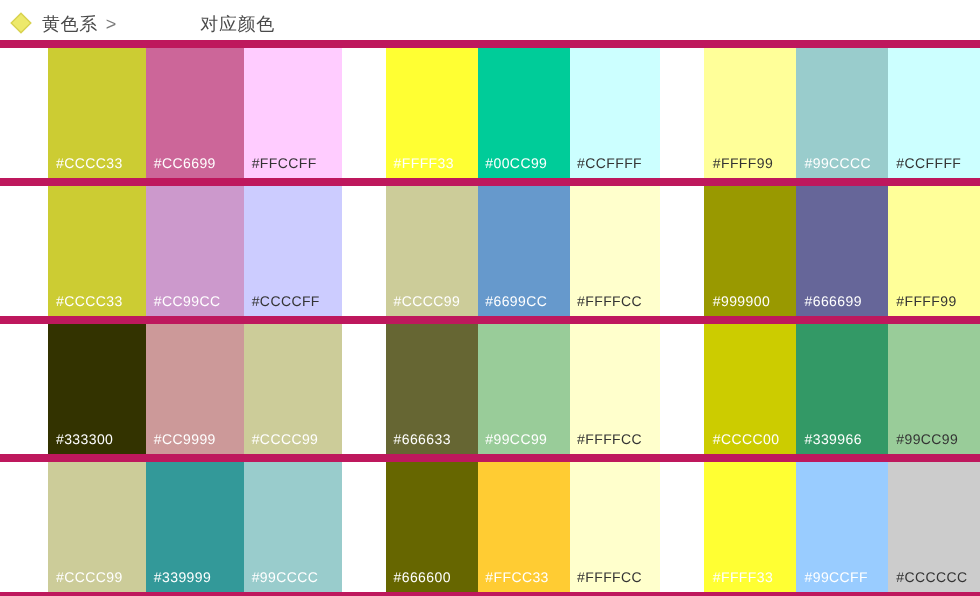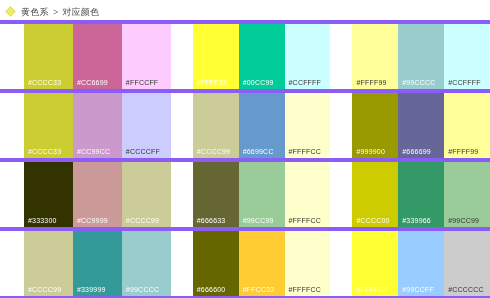--- a/index.html
+++ b/index.html
@@ -13,21 +13,21 @@
     height: 298px;
     overflow: hidden;
     font-family: "Liberation Sans", sans-serif;
     -webkit-font-smoothing: none;
   }
 
   #app {
     width: 490px;
     height: 298px;
     position: relative;
-    background: #8b5cf6;
+    background: #be185d;
     box-sizing: border-box;
   }
 
   
   .header {
     height: 20px;
     display: flex;
     align-items: center;
     padding: 4px 0 0 5px;
     box-sizing: border-box;
@@ -56,20 +56,21 @@
     color: #7a7a7a;
     margin: 0 4px;
   }
   .crumb-link {
     font-size: 9px;
     line-height: 11px;
     color: #4a4a4a;
     white-space: nowrap;
     letter-spacing: 0.3px;
     cursor: pointer;
+    margin-left: 38px;
   }
 
   
   .grid {
     position: absolute;
     top: 24px;
     left: 0;
     right: 0;
     bottom: 0;
     display: flex;

